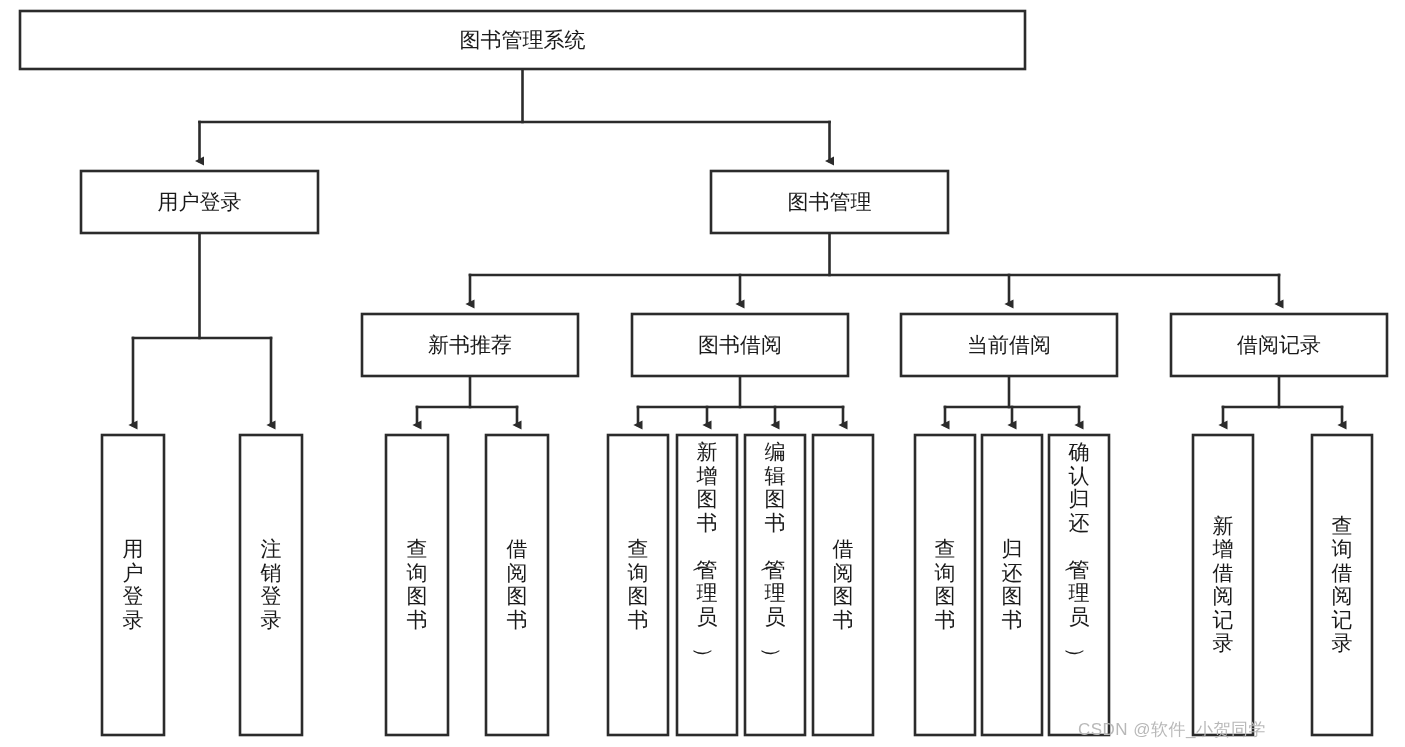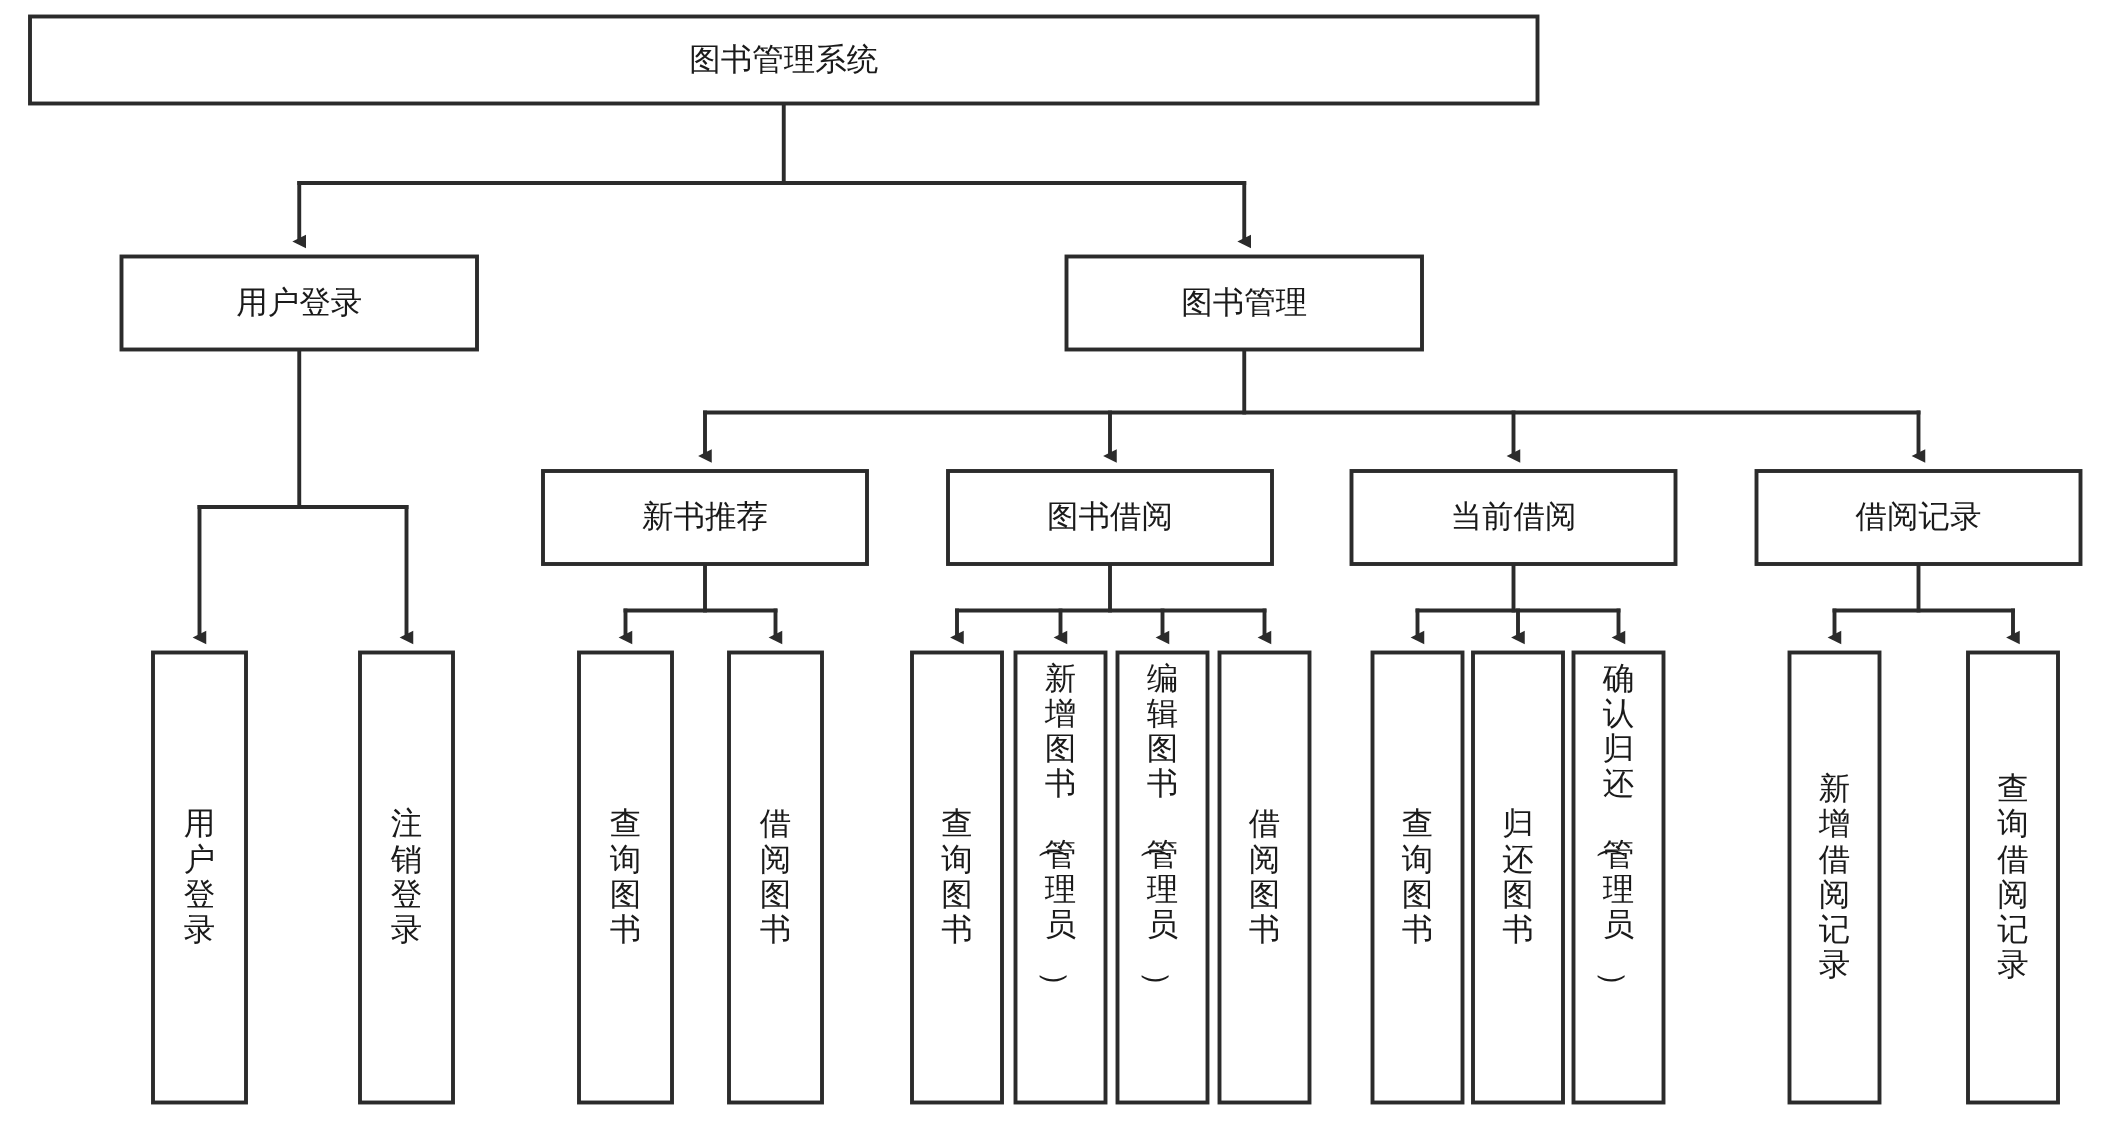--- a/index.html
+++ b/index.html
@@ -199,13 +199,14 @@
           <rect x="1193" y="435" width="60" height="300" class="node-box"></rect>
           <text x="1223" y="532.83" class="node-label-v"><tspan x="1223" dy="0">新</tspan><tspan x="1223" dy="23.5">增</tspan><tspan x="1223" dy="23.5">借</tspan><tspan x="1223" dy="23.5">阅</tspan><tspan x="1223" dy="23.5">记</tspan><tspan x="1223" dy="23.5">录</tspan></text>
         </g>
         <g>
           <rect x="1312" y="435" width="60" height="300" class="node-box"></rect>
           <text x="1342" y="532.83" class="node-label-v"><tspan x="1342" dy="0">查</tspan><tspan x="1342" dy="23.5">询</tspan><tspan x="1342" dy="23.5">借</tspan><tspan x="1342" dy="23.5">阅</tspan><tspan x="1342" dy="23.5">记</tspan><tspan x="1342" dy="23.5">录</tspan></text>
         </g>
       </g>
   </svg>
 
+  <div class="watermark">CSDN @软件_小贺同学</div>
 </div>
 
 </body></html>

